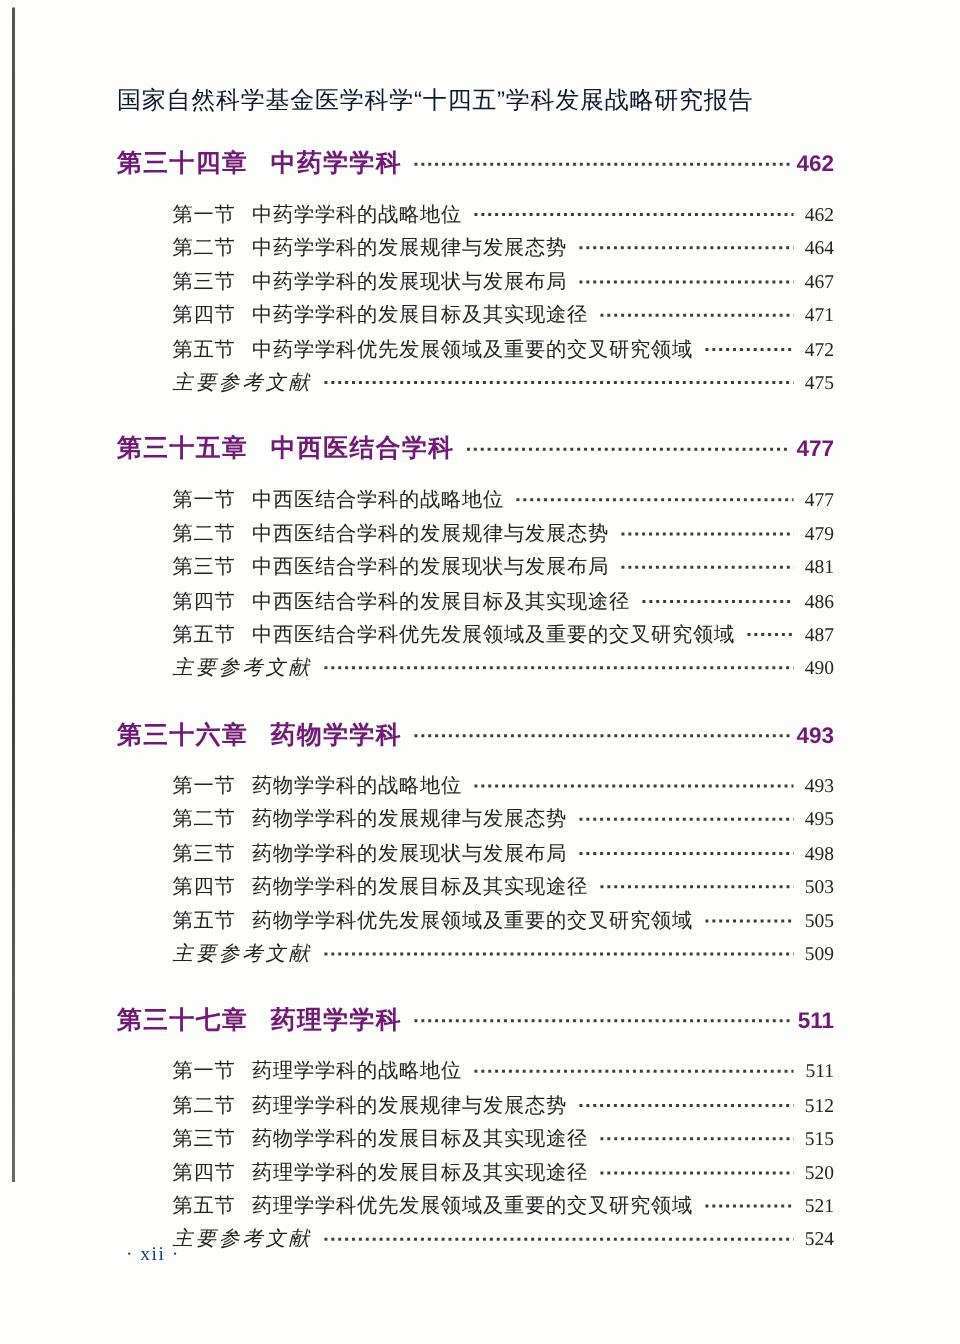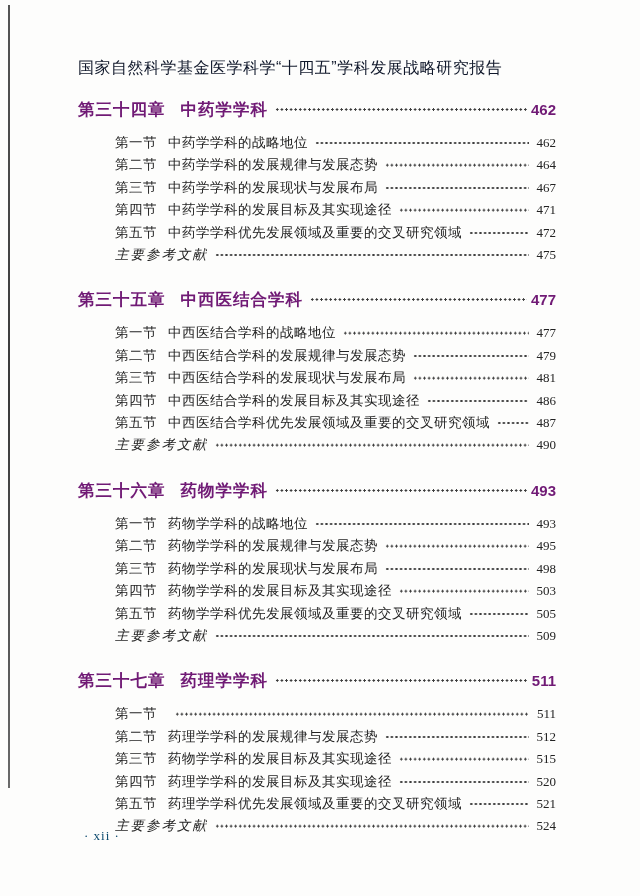--- a/index.html
+++ b/index.html
@@ -245,20 +245,21 @@
   <div class="chapter">
     <div class="chapter-heading">
       <span class="chapter-prefix">第三十七章</span>
       <span class="chapter-title">药理学学科</span>
       <span class="dots"></span>
       <span class="chapter-page">511</span>
     </div>
     <div class="sections">
   <div class="sec-row">
     <span class="sec-prefix">第一节</span>
+    <span class="sec-title">药理学学科的战略地位</span>
     <span class="dots"></span>
     <span class="sec-page">511</span>
   </div>
 
   <div class="sec-row">
     <span class="sec-prefix">第二节</span>
     <span class="sec-title">药理学学科的发展规律与发展态势</span>
     <span class="dots"></span>
     <span class="sec-page">512</span>
   </div>

